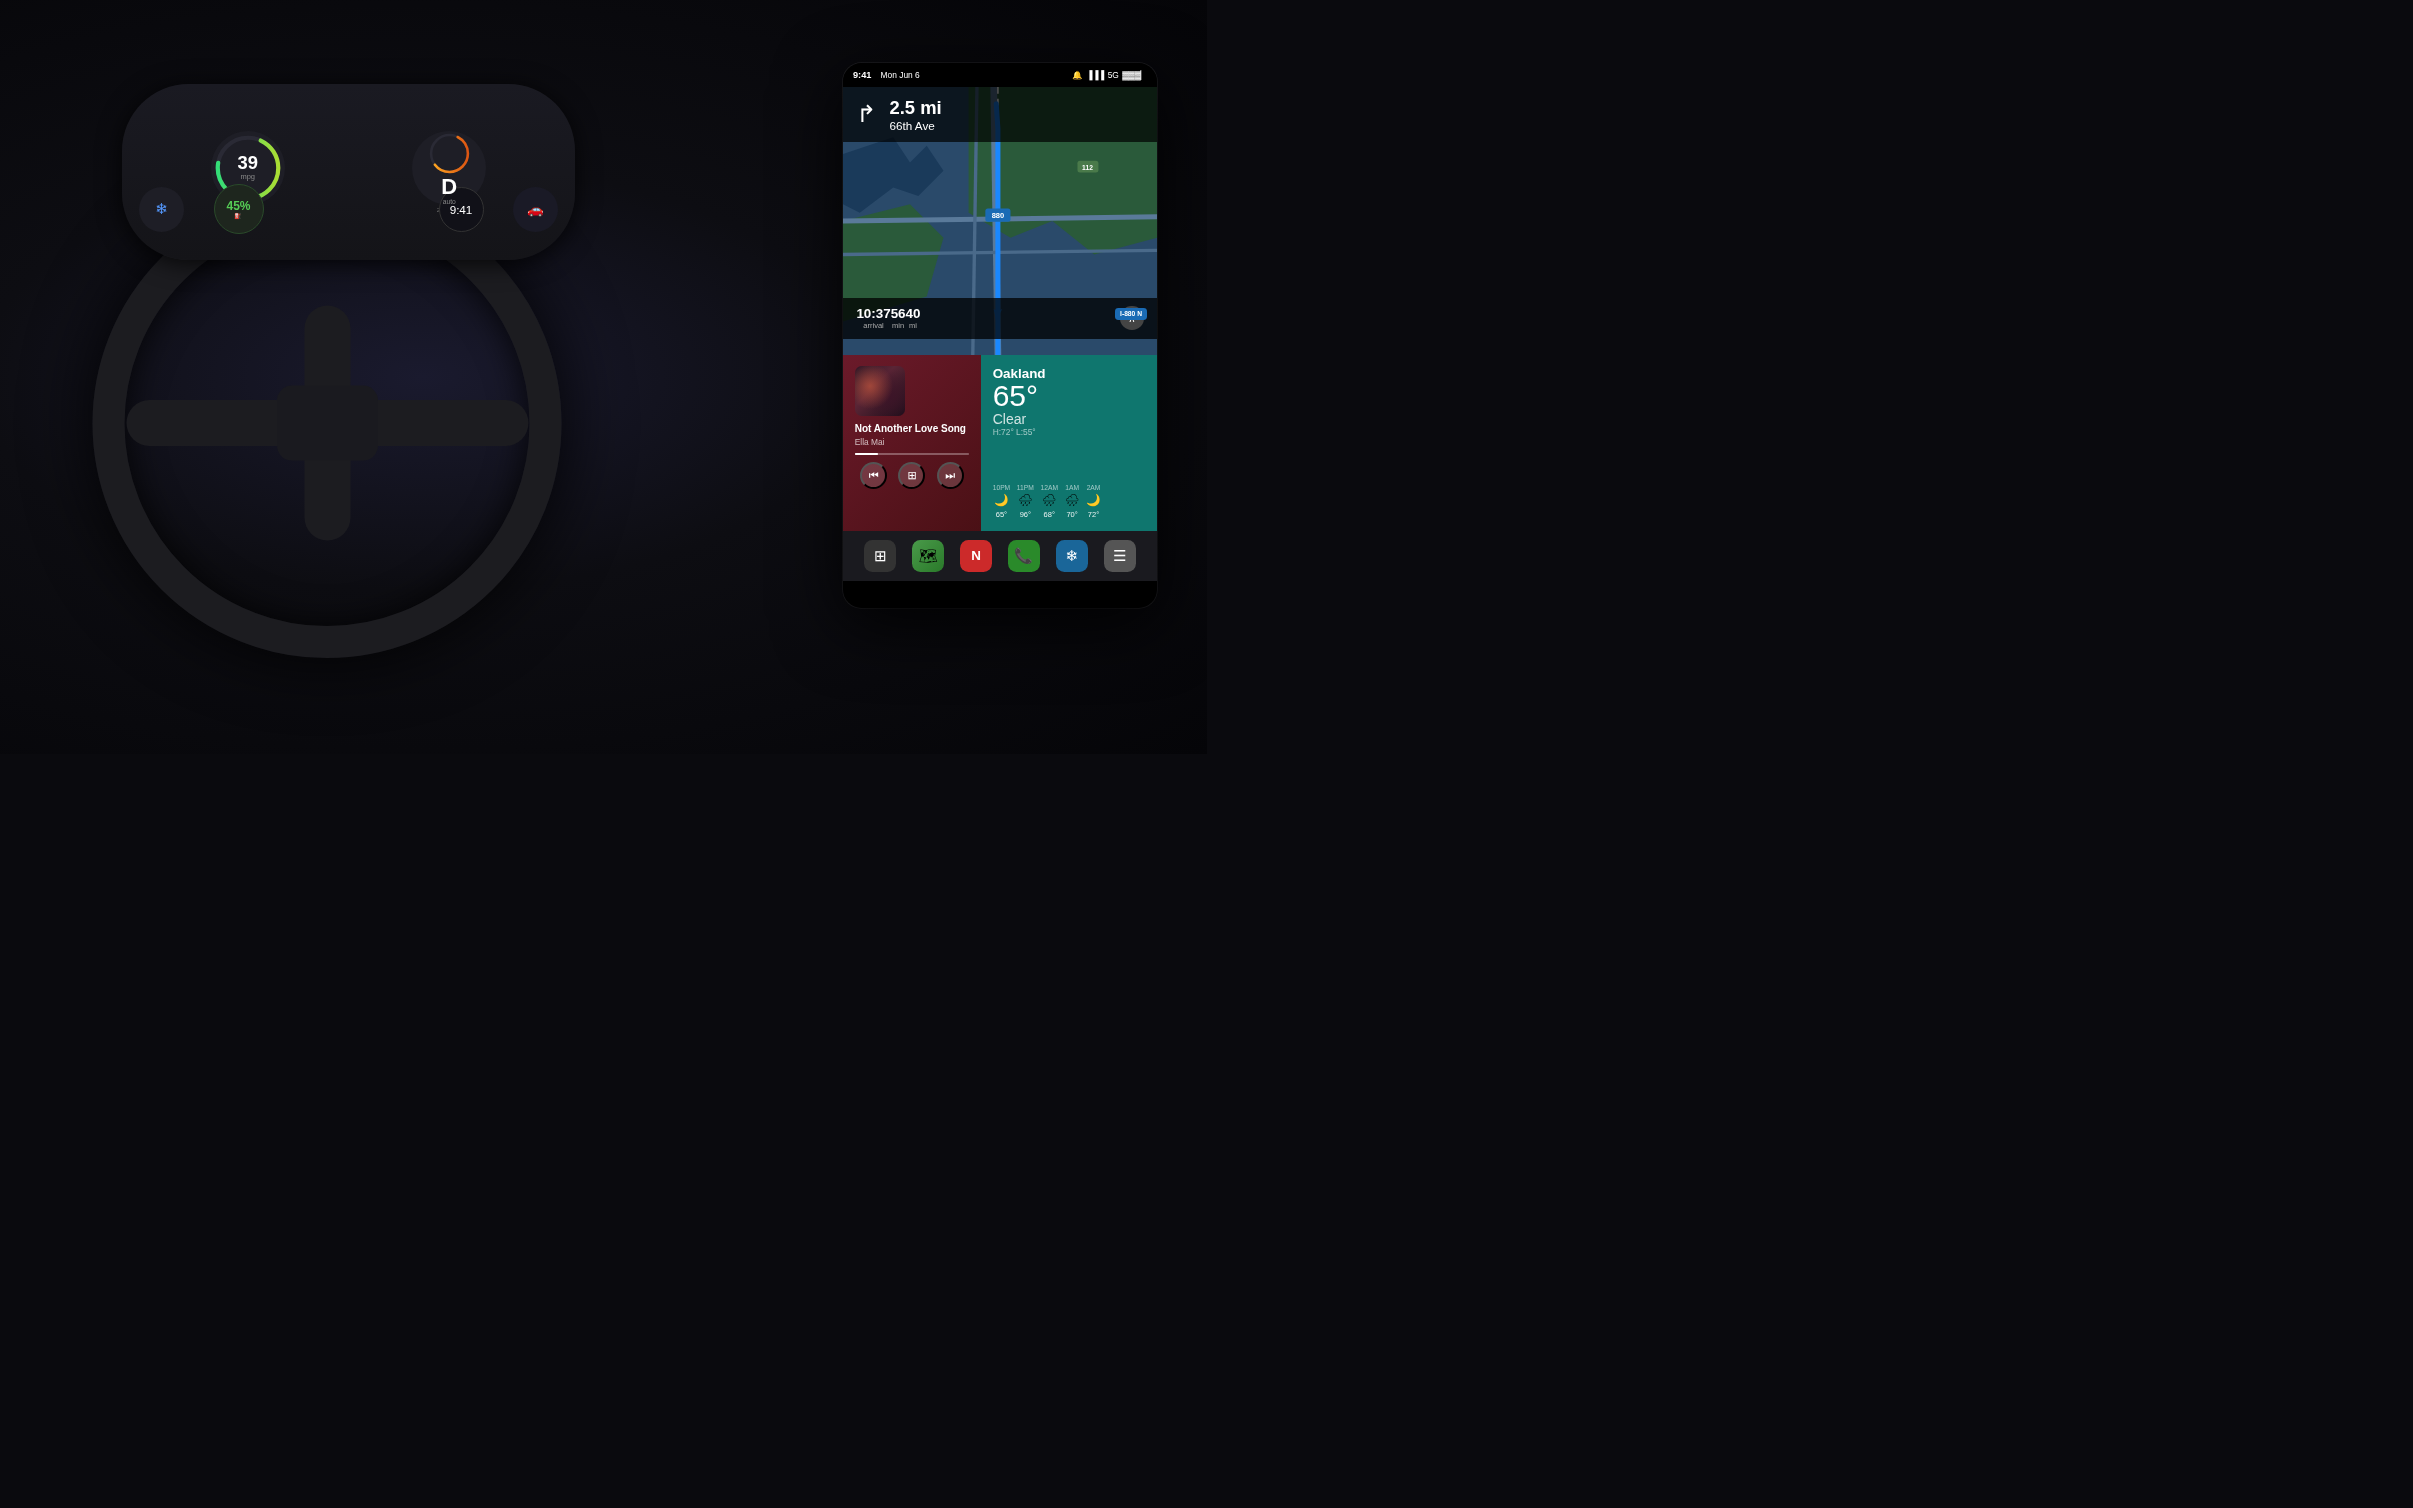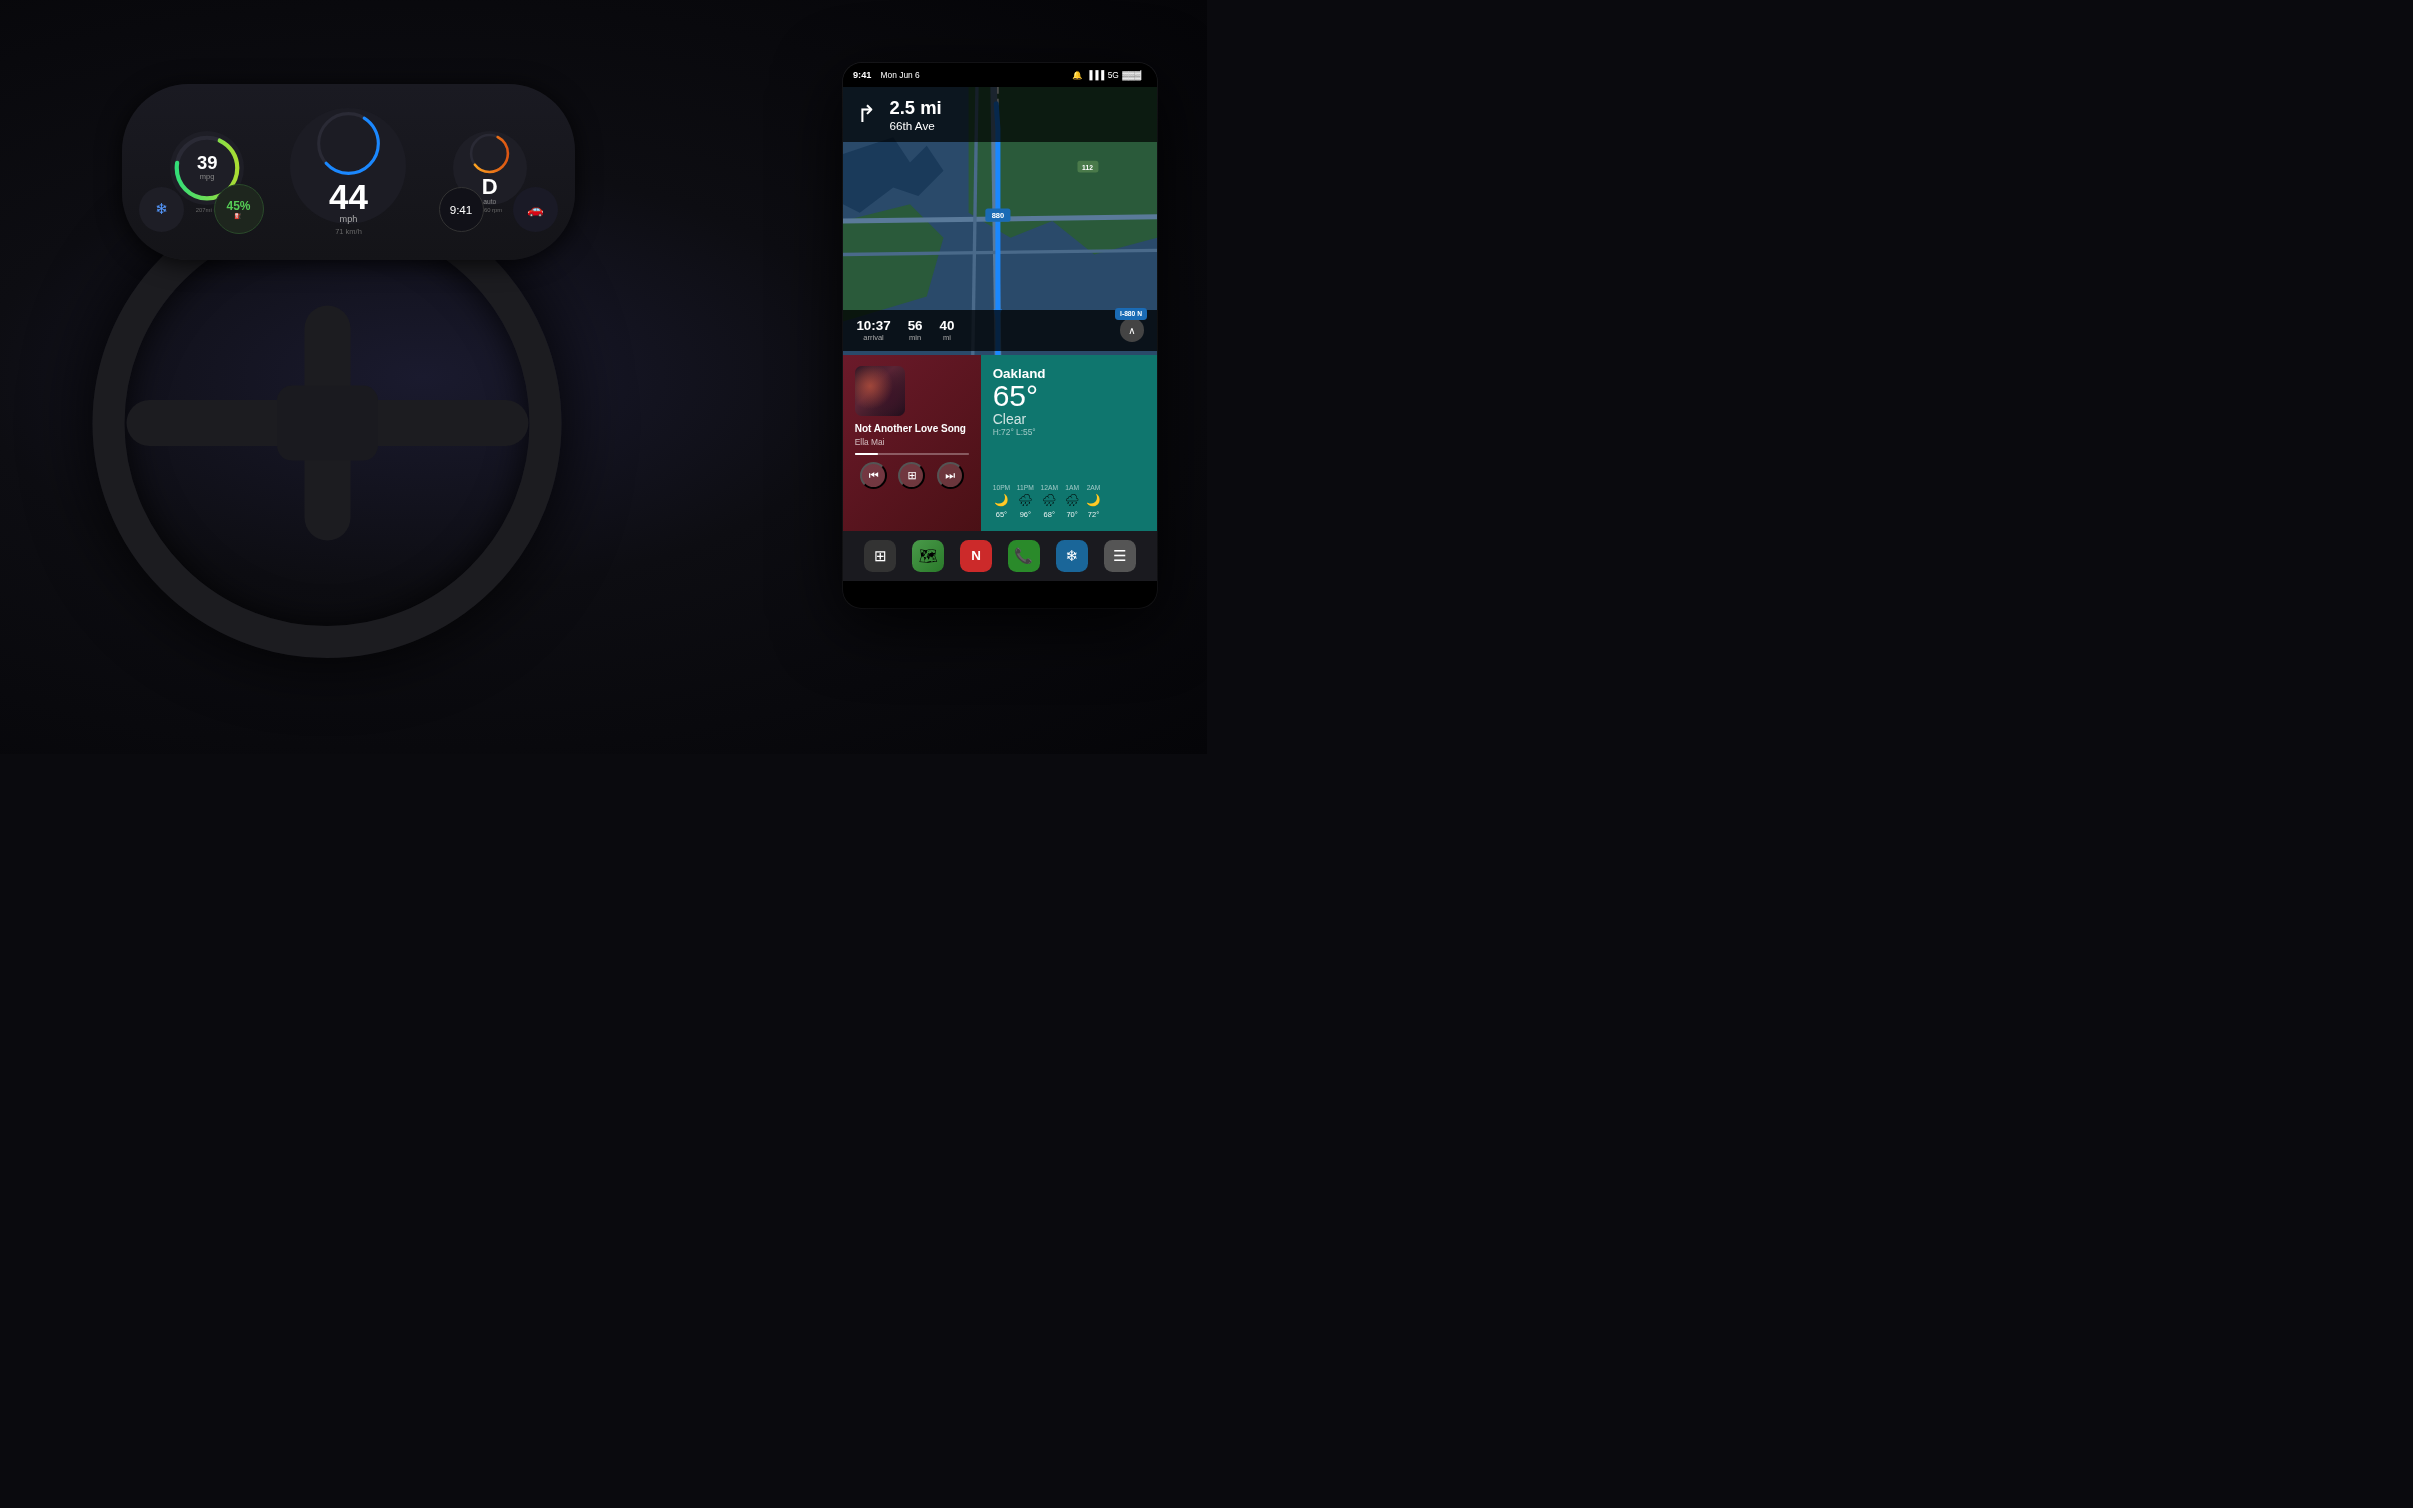--- a/index.html
+++ b/index.html
@@ -325,28 +325,27 @@
     }
 
     .nav-street {
       color: #fff;
       font-size: 11.7px;
     }
 
     
     .nav-bottom {
       position: absolute;
-      bottom: 4px;
+      bottom: 16px;
       left: 0;
       right: 0;
       background: rgba(0,0,0,0.75);
       padding: 8.4px 13.4px;
       display: flex;
       align-items: center;
-      gap: 17px;
     }
 
     .nav-info-item {
       display: flex;
       flex-direction: column;
       align-items: center;
     }
 
     .nav-info-value {
       color: #fff;
@@ -604,31 +603,20 @@
             <stop offset="100%" stop-color="#aadd33"></stop>
           </linearGradient>
         </defs>
       </svg>
       <span class="gauge-value">39</span>
       <span class="gauge-unit">mpg</span>
     </div>
     <div class="gauge-sub">207mi ⬡</div>
   </div>
 
-  <div class="gauge gauge-speed">
-    <div class="gauge-circle">
-      <svg viewBox="0 0 138 138" xmlns="http://www.w3.org/2000/svg">
-        <circle cx="69" cy="69" r="58" fill="none" stroke="#2a2a35" stroke-width="6"></circle>
-        <circle cx="69" cy="69" r="58" fill="none" stroke="#1a88ff" stroke-width="6" stroke-dasharray="200 165" stroke-dashoffset="60" stroke-linecap="round"></circle>
-      </svg>
-      <span class="gauge-value">44</span>
-      <span class="gauge-unit">mph</span>
-    </div>
-    <div class="gauge-sub gauge-speed-sub">71 km/h</div>
-  </div>
 
   <div class="gauge gauge-gear">
     <div class="gauge-circle">
       <svg viewBox="0 0 88 88" xmlns="http://www.w3.org/2000/svg">
         <circle cx="44" cy="44" r="36" fill="none" stroke="#2a2a35" stroke-width="5"></circle>
         <circle cx="44" cy="44" r="36" fill="none" stroke="url(#gearGrad)" stroke-width="5" stroke-dasharray="130 96" stroke-dashoffset="41" stroke-linecap="round"></circle>
         <defs>
           <linearGradient id="gearGrad" x1="0%" y1="0%" x2="100%" y2="0%">
             <stop offset="0%" stop-color="#ffaa22"></stop>
             <stop offset="100%" stop-color="#dd5511"></stop>

